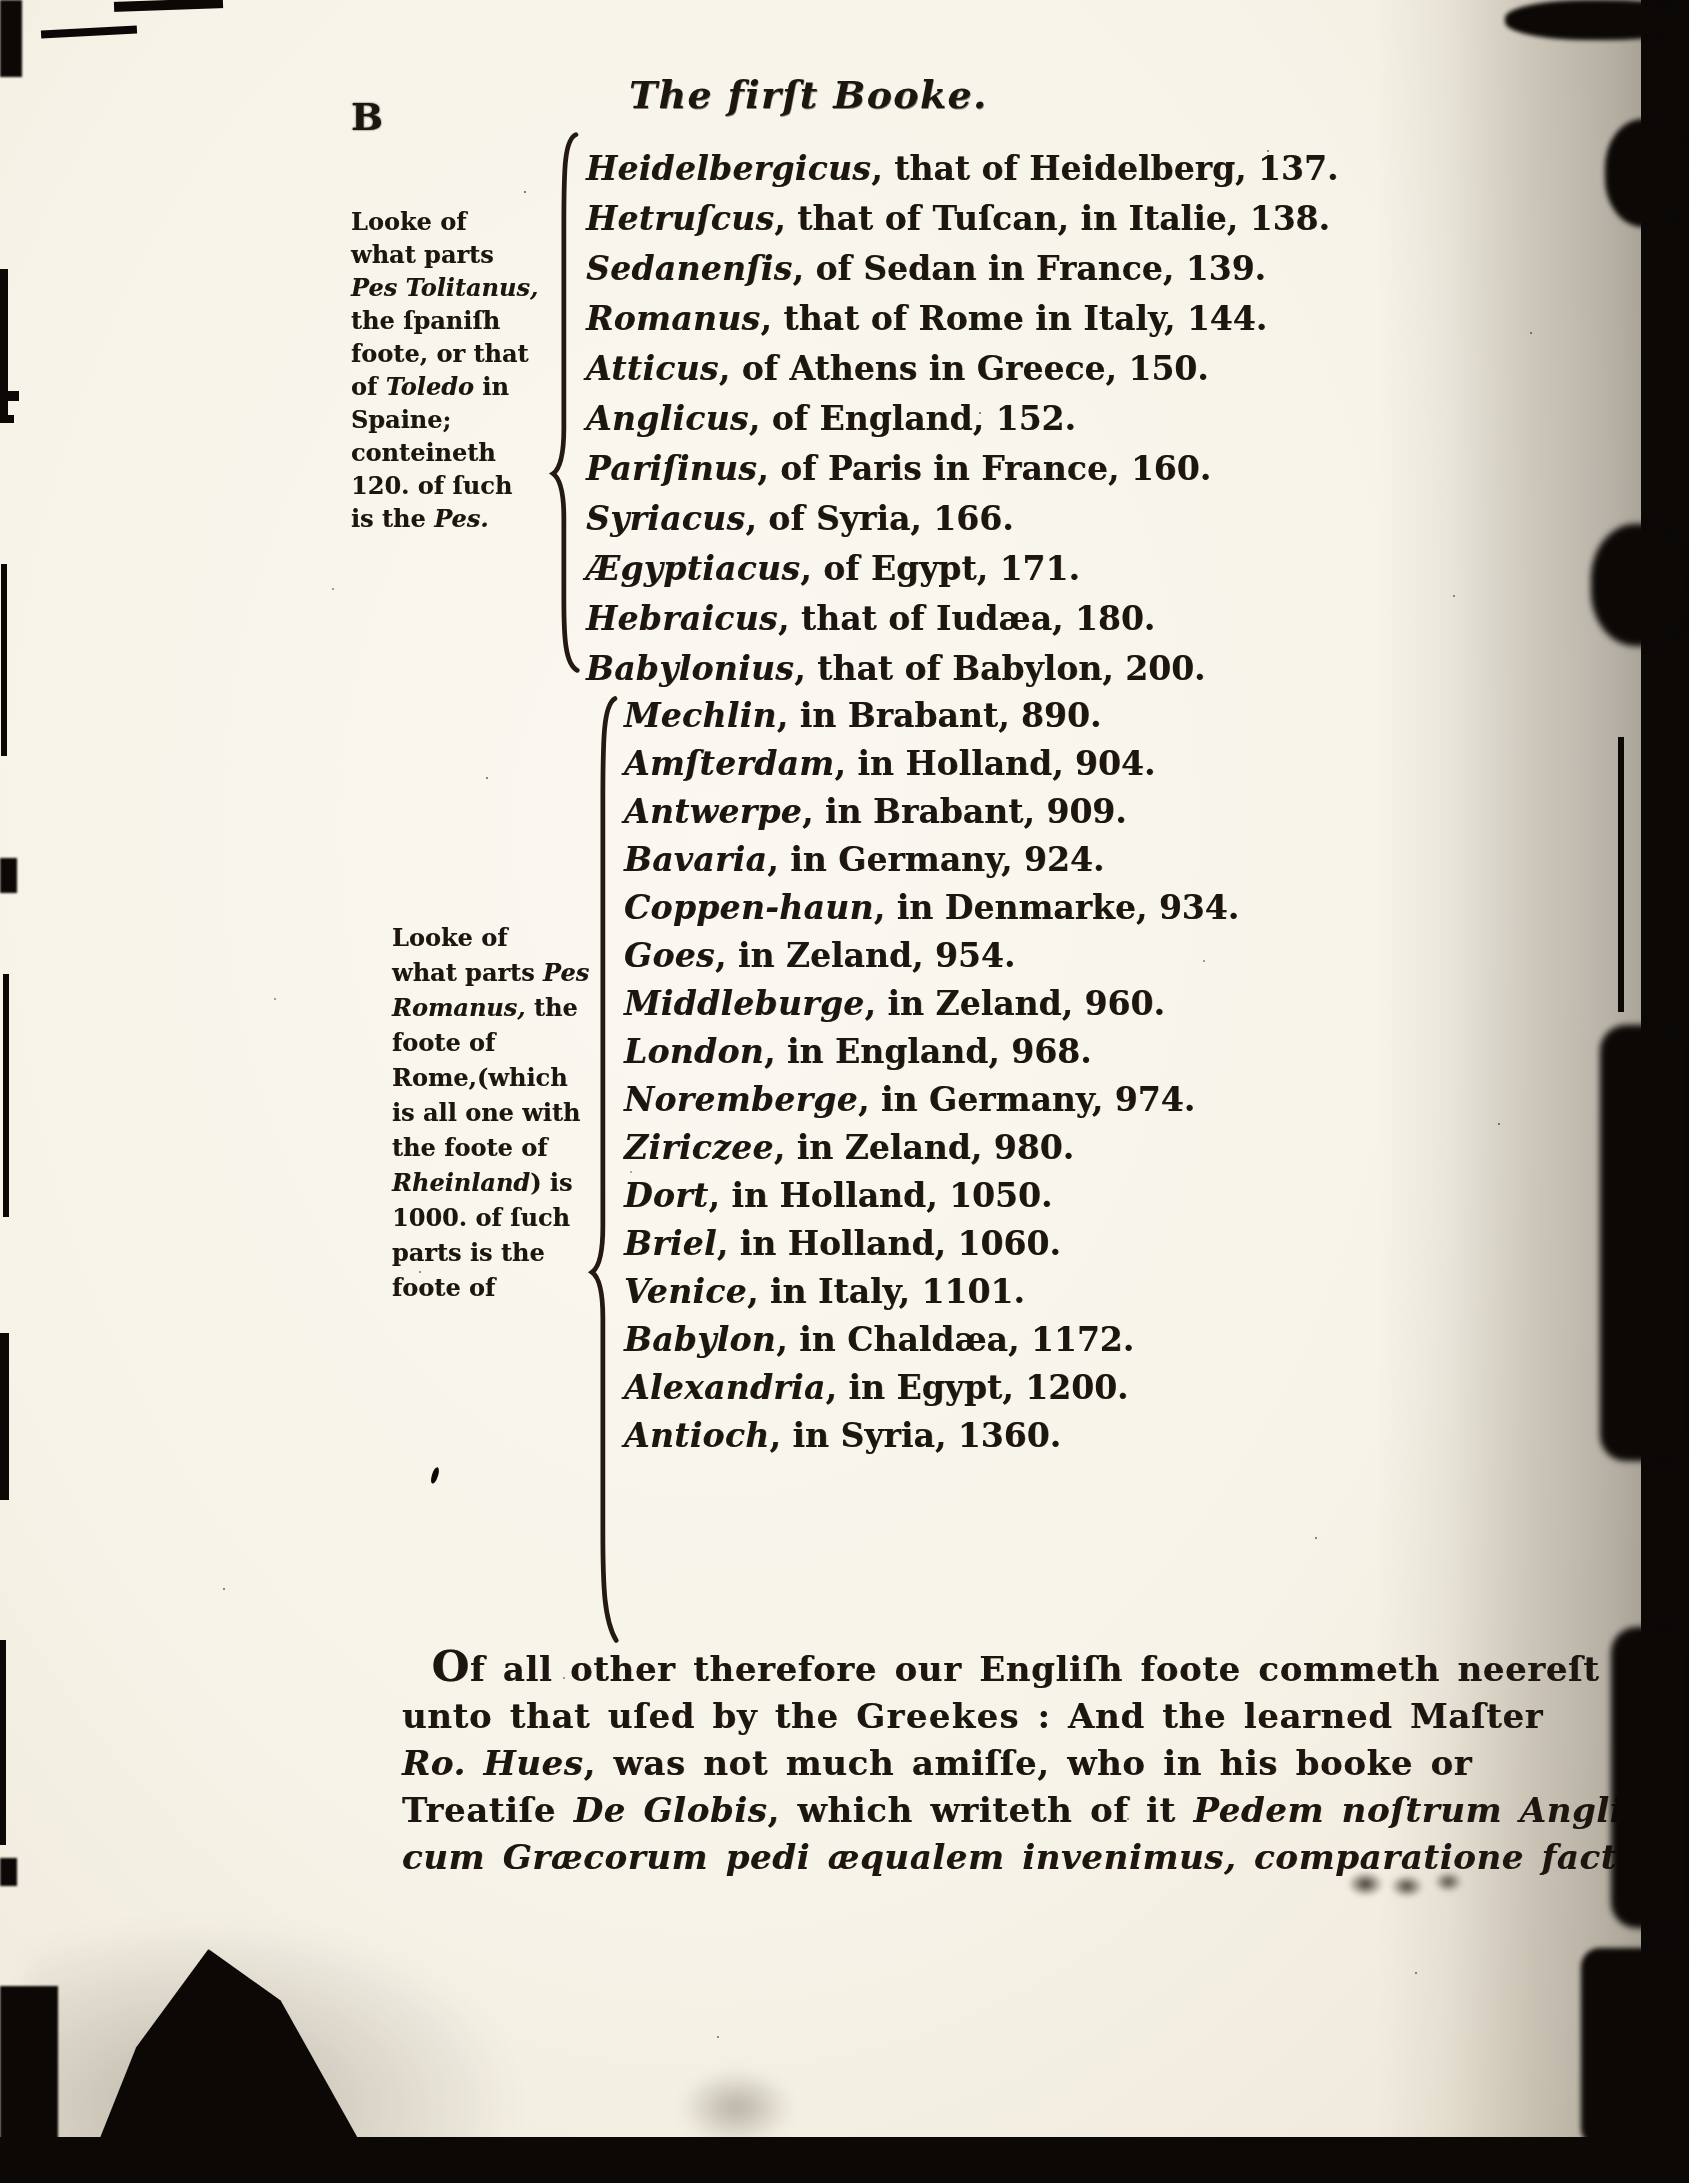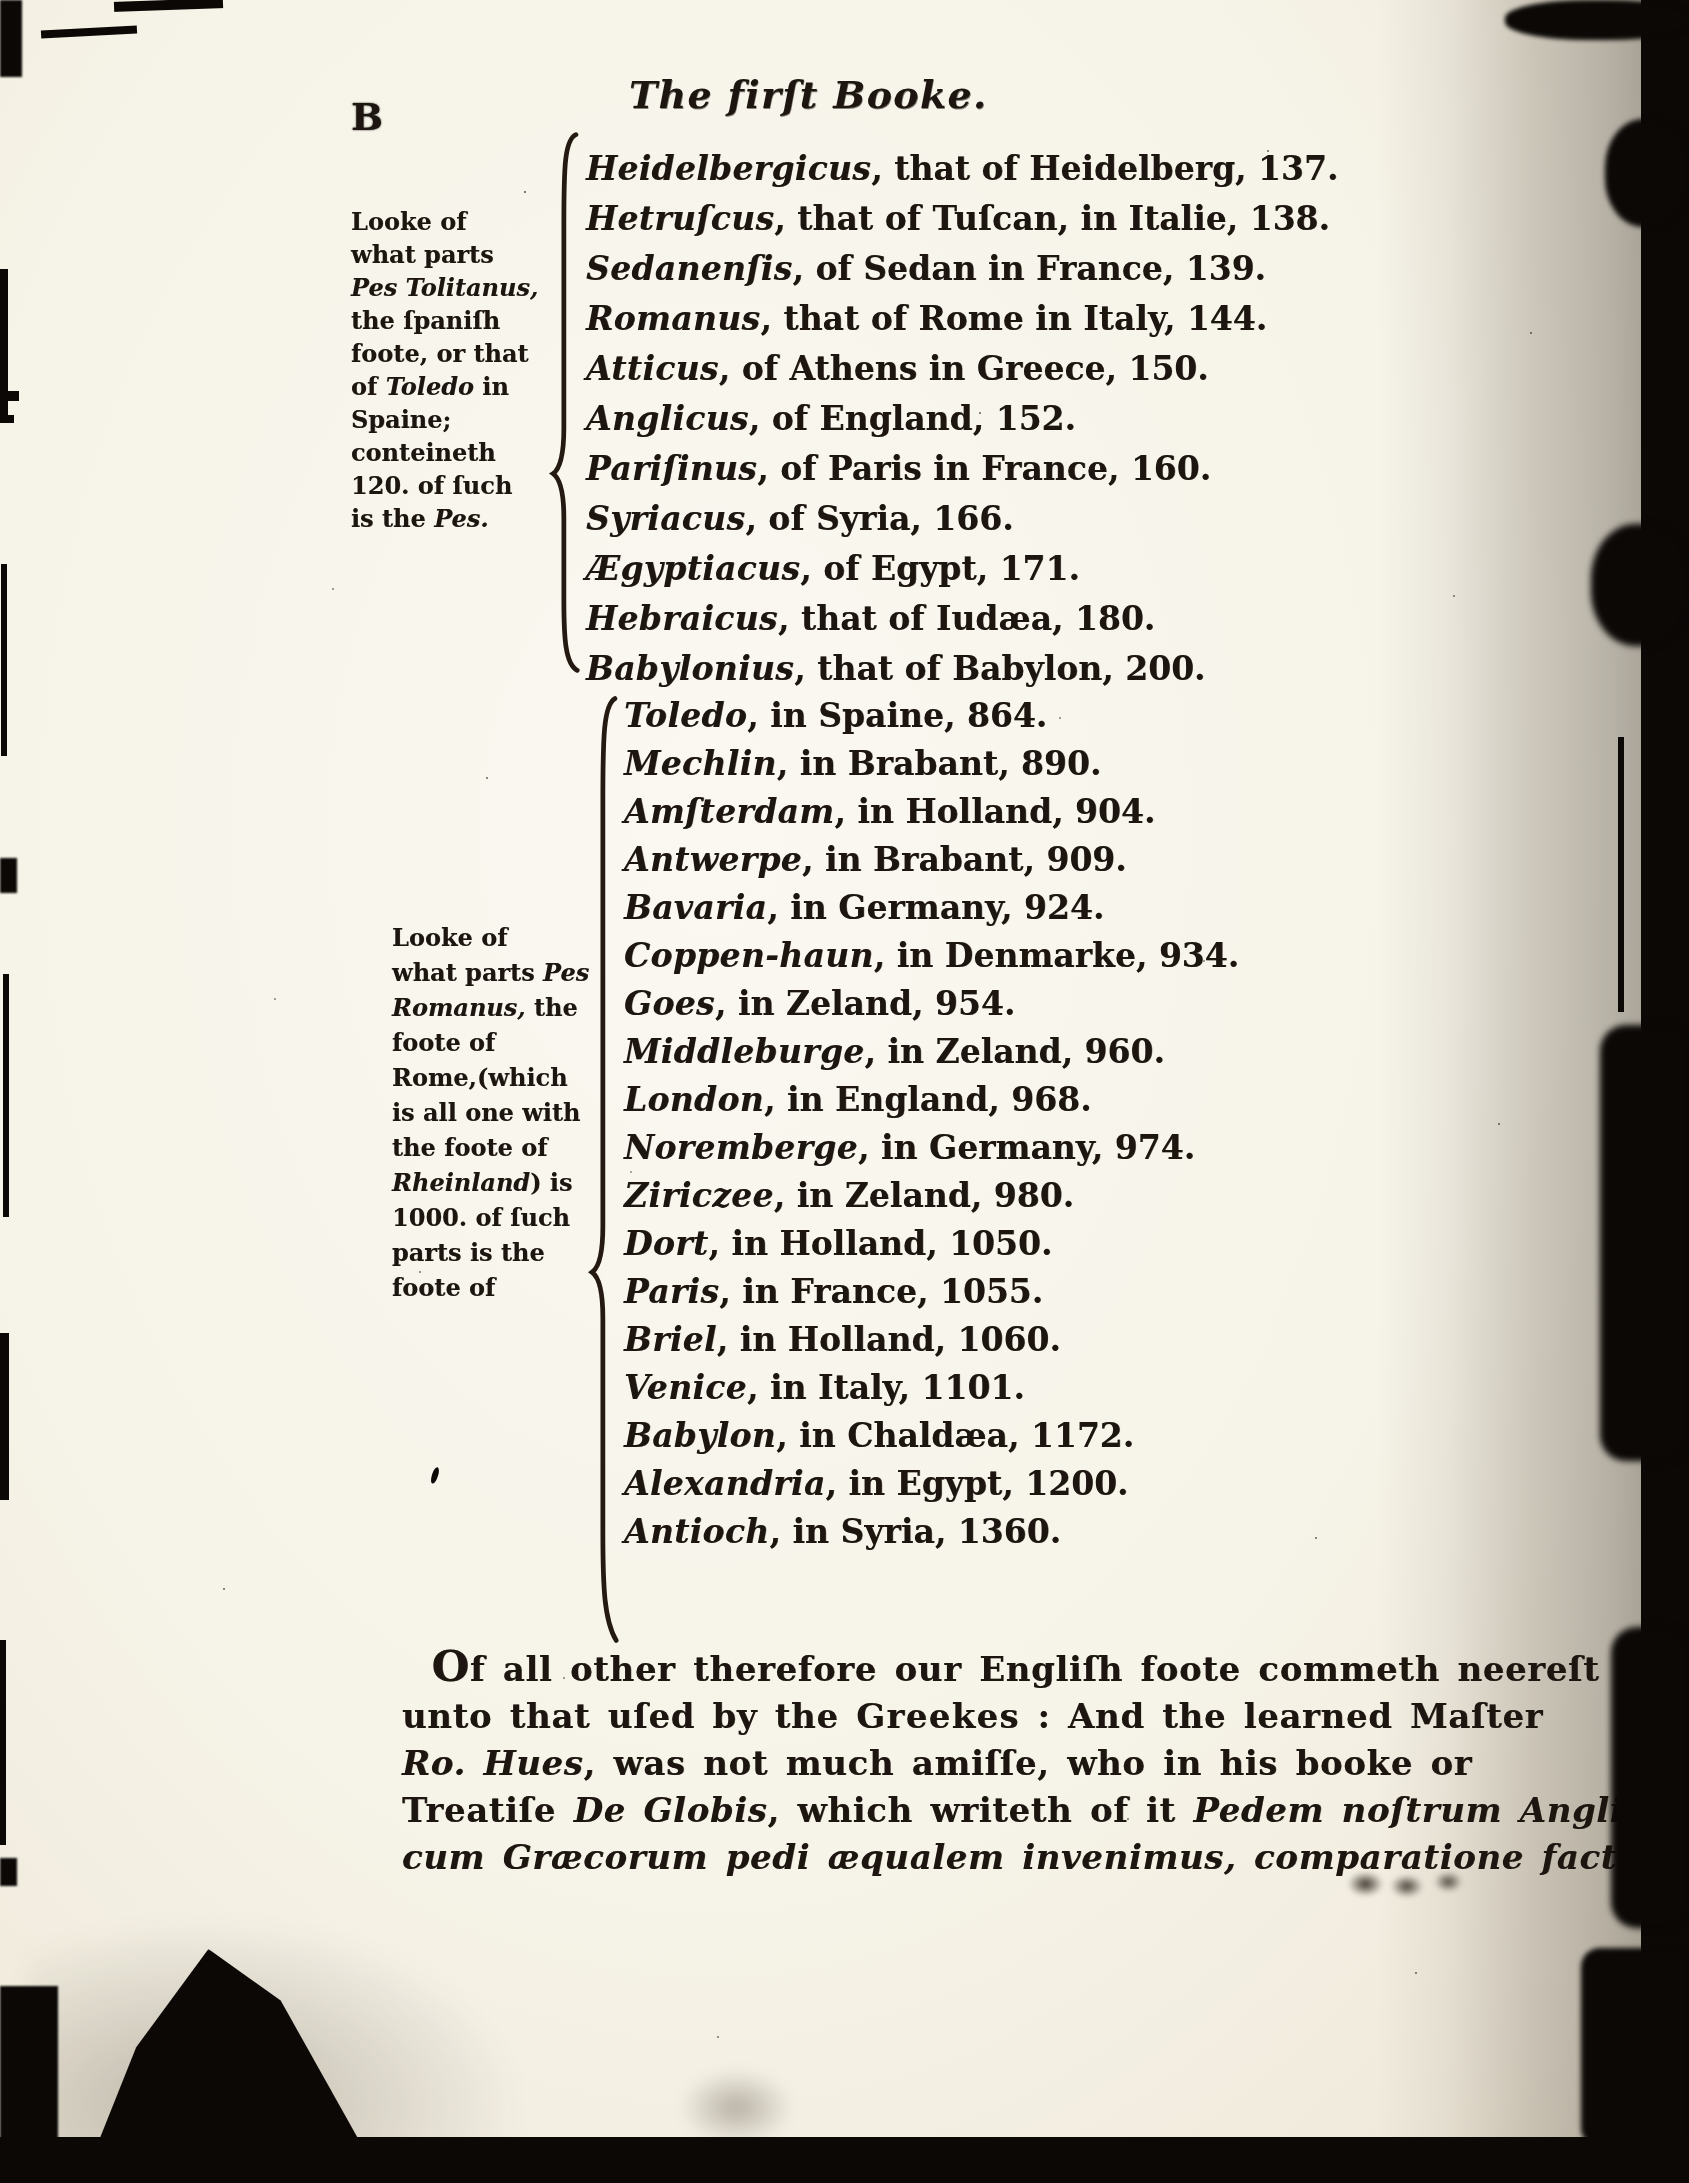--- a/index.html
+++ b/index.html
@@ -160,33 +160,31 @@
     <div class="nline"><span>Rome,(which</span></div>
     <div class="nline"><span>is all one with</span></div>
     <div class="nline"><span>the foote of</span></div>
     <div class="nline"><span class="it">Rheinland</span><span>) is</span></div>
     <div class="nline"><span>1000. of ſuch</span></div>
     <div class="nline"><span>parts is the</span></div>
     <div class="nline"><span>foote of</span></div>
   </div>
 
   <div class="abs list list2">
-    <div class="line"><span class="it">Toledo</span><span>, in Spaine, 864.</span></div>
     <div class="line"><span class="it">Mechlin</span><span>, in Brabant, 890.</span></div>
     <div class="line"><span class="it">Amſterdam</span><span>, in Holland, 904.</span></div>
     <div class="line"><span class="it">Antwerpe</span><span>, in Brabant, 909.</span></div>
     <div class="line"><span class="it">Bavaria</span><span>, in Germany, 924.</span></div>
     <div class="line"><span class="it">Coppen-haun</span><span>, in Denmarke, 934.</span></div>
     <div class="line"><span class="it">Goes</span><span>, in Zeland, 954.</span></div>
     <div class="line"><span class="it">Middleburge</span><span>, in Zeland, 960.</span></div>
     <div class="line"><span class="it">London</span><span>, in England, 968.</span></div>
     <div class="line"><span class="it">Noremberge</span><span>, in Germany, 974.</span></div>
     <div class="line"><span class="it">Ziriczee</span><span>, in Zeland, 980.</span></div>
     <div class="line"><span class="it">Dort</span><span>, in Holland, 1050.</span></div>
-    <div class="line"><span class="it">Paris</span><span>, in France, 1055.</span></div>
     <div class="line"><span class="it">Briel</span><span>, in Holland, 1060.</span></div>
     <div class="line"><span class="it">Venice</span><span>, in Italy, 1101.</span></div>
     <div class="line"><span class="it">Babylon</span><span>, in Chaldæa, 1172.</span></div>
     <div class="line"><span class="it">Alexandria</span><span>, in Egypt, 1200.</span></div>
     <div class="line"><span class="it">Antioch</span><span>, in Syria, 1360.</span></div>
   </div>
 
   <div class="abs para">
     <div class="pline indent"><span class="initcap">O</span><span>f all other therefore our Engliſh foote commeth neereſt</span></div>
     <div class="pline"><span>unto that uſed by the </span><span class="bl">Greekes</span><span> :  And the learned Maſter</span></div>

